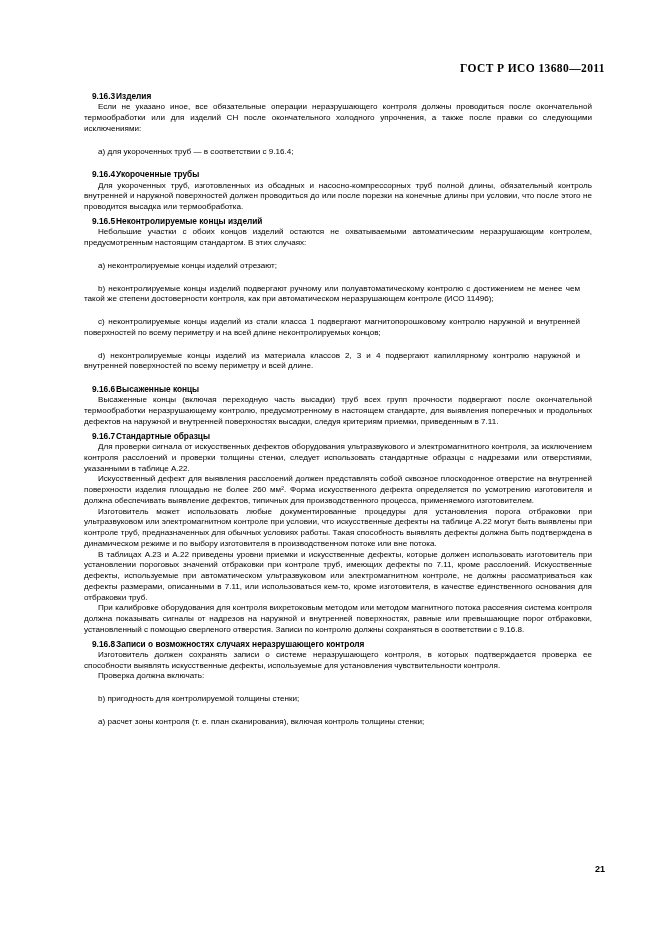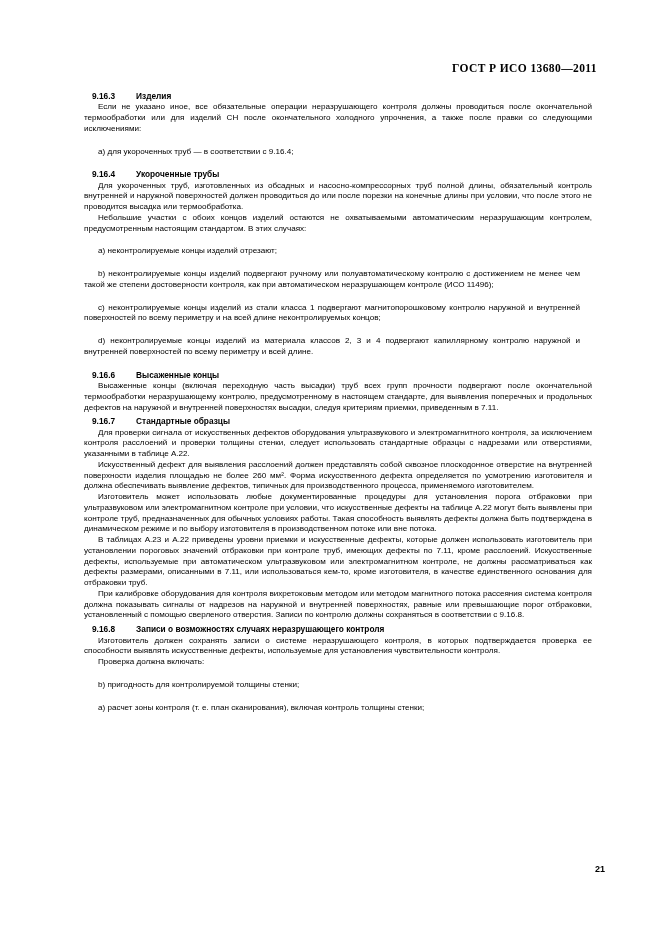--- a/index.html
+++ b/index.html
@@ -16,21 +16,21 @@
     overflow: hidden;
   }
   .page {
     position: absolute;
     left: 0; top: 0;
     width: 661px;
     height: 936px;
   }
   .header {
     position: absolute;
-    right: 64px;
+    right: 56px;
     top: 62px;
     font-family: "Liberation Serif", serif;
     font-size: 11.5px;
     font-weight: bold;
     letter-spacing: 0.4px;
     color: #000;
     white-space: nowrap;
   }
   .content {
     position: absolute;
@@ -41,21 +41,21 @@
   .sec-head {
     font-family: "Liberation Sans", sans-serif;
     font-size: 8.3px;
     font-weight: bold;
     margin: 3px 0 1px 0;
     line-height: 1.25;
     text-indent: 10px;
   }
   .sec-head .num {
     display: inline-block;
-    margin-right: 21px;
+    margin-right: 1px;
   }
   p.para {
     font-family: "Liberation Sans", sans-serif;
     font-size: 8.1px;
     line-height: 1.33;
     margin: 0 0 0 12px;
     text-align: justify;
     text-indent: 14px;
     hyphens: manual;
   }
@@ -89,20 +89,23 @@
       <span class="num">9.16.3</span><span>Изделия</span>
     </div>
     <p class="para">Если не указано иное, все обязательные операции неразрушающего контроля должны проводиться после окончательной термообработки или для изделий СН после окончательного холодного упрочнения, а также после правки со следующими исключениями:</p>
     <p class="item">a)  для укороченных труб — в соответствии с 9.16.4;</p>
 
     <div class="sec-head">
       <span class="num">9.16.4</span><span>Укороченные трубы</span>
     </div>
     <p class="para">Для укороченных труб, изготовленных из обсадных и насосно-компрессорных труб полной длины, обязательный контроль внутренней и наружной поверхностей должен проводиться до или после порезки на конечные длины при условии, что после этого не проводится высадка или термообработка.</p>
 
+    <div class="sec-head">
+      <span class="num">9.16.5</span><span>Неконтролируемые концы изделий</span>
+    </div>
     <p class="para">Небольшие участки с обоих концов изделий остаются не охватываемыми автоматическим неразрушающим контролем, предусмотренным настоящим стандартом. В этих случаях:</p>
     <p class="item">a)  неконтролируемые концы изделий отрезают;</p>
     <p class="item">b)  неконтролируемые концы изделий подвергают ручному или полуавтоматическому контролю с достижением не менее чем такой же степени достоверности контроля, как при автоматическом неразрушающем контроле (ИСО 11496);</p>
     <p class="item">c)  неконтролируемые концы изделий из стали класса 1 подвергают магнитопорошковому контролю наружной и внутренней поверхностей по всему периметру и на всей длине неконтролируемых концов;</p>
     <p class="item">d)  неконтролируемые концы изделий из материала классов 2, 3 и 4 подвергают капиллярному контролю наружной и внутренней поверхностей по всему периметру и всей длине.</p>
 
     <div class="sec-head">
       <span class="num">9.16.6</span><span>Высаженные концы</span>
     </div>
     <p class="para">Высаженные концы (включая переходную часть высадки) труб всех групп прочности подвергают после окончательной термообработки неразрушающему контролю, предусмотренному в настоящем стандарте, для выявления поперечных и продольных дефектов на наружной и внутренней поверхностях высадки, следуя критериям приемки, приведенным в 7.11.</p>

